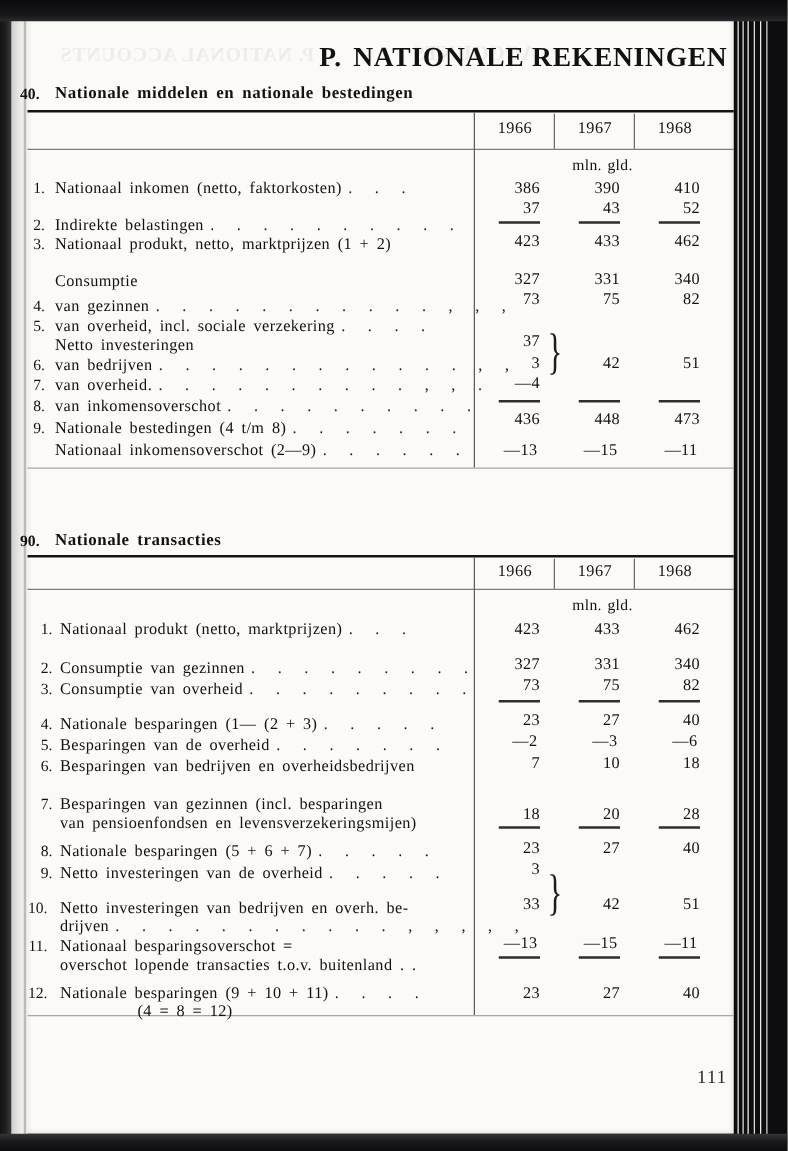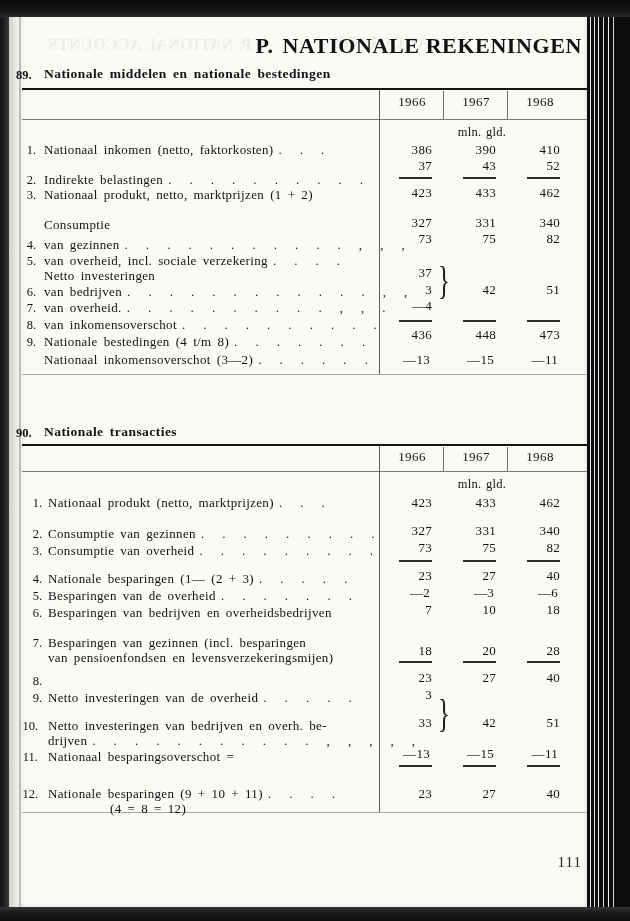--- a/index.html
+++ b/index.html
@@ -95,21 +95,21 @@
   <div class="ghost" style="left:330px;top:33px;font-size:17px;transform:scaleX(-1);">ACCOUNTS</div>
 </div>
 
 <div class="content">
 
   <div class="runhead">
     <span class="pp">P.</span><span>NATIONALE REKENINGEN</span>
   </div>
 
   <div class="sec" style="top:66px;">
-    <span class="num">89.</span>
+    <span class="num">40.</span>
     <span class="ttl">Nationale middelen en nationale bestedingen</span>
   </div>
 
   <div class="rule-thick" style="left:22px;top:88px;width:565px;"></div>
   <div class="rule-thin" style="left:22px;top:119px;width:565px;"></div>
   <div class="rule-bot" style="left:22px;top:374px;width:565px;"></div>
 
   <div class="vrule" style="left:379px;top:90px;height:284px;"></div>
   <div class="vrule-hdr" style="left:443px;top:91px;height:28px;"></div>
   <div class="vrule-hdr" style="left:507px;top:91px;height:28px;"></div>
@@ -143,21 +143,21 @@
 
   <div class="idx" style="left:14px;top:301px;">7.</div>
   <div class="lbl" style="left:44px;top:300px;"><span>van overheid.</span><span class="leader">. . . . . . . . . . , , .</span></div>
 
   <div class="idx" style="left:14px;top:318px;">8.</div>
   <div class="lbl" style="left:44px;top:317px;"><span>van inkomensoverschot</span><span class="leader">. . . . . . . . . .</span></div>
 
   <div class="idx" style="left:14px;top:335px;">9.</div>
   <div class="lbl" style="left:44px;top:334px;"><span>Nationale bestedingen (4 t/m 8)</span><span class="leader">. . . . . . .</span></div>
 
-  <div class="lbl" style="left:44px;top:352px;"><span>Nationaal inkomensoverschot (3—2)</span><span class="leader">. . . . . .</span></div>
+  <div class="lbl" style="left:44px;top:352px;"><span>Nationaal inkomensoverschot (2—9)</span><span class="leader">. . . . . .</span></div>
 
   <div class="val" style="left:392px;top:142px;">386</div>
   <div class="val" style="left:456px;top:142px;">390</div>
   <div class="val" style="left:520px;top:142px;">410</div>
 
   <div class="val" style="left:392px;top:158px;">37</div>
   <div class="val" style="left:456px;top:158px;">43</div>
   <div class="val" style="left:520px;top:158px;">52</div>
 
   <div class="sumrule" style="left:399px;top:177px;"></div>
@@ -260,39 +260,41 @@
   <div class="lbl2" style="left:48px;top:650px;">van pensioenfondsen en levensverzekeringsmijen)</div>
   <div class="val" style="left:392px;top:643px;">18</div>
   <div class="val" style="left:456px;top:643px;">20</div>
   <div class="val" style="left:520px;top:643px;">28</div>
 
   <div class="sumrule" style="left:399px;top:661px;"></div>
   <div class="sumrule" style="left:463px;top:661px;"></div>
   <div class="sumrule" style="left:527px;top:661px;"></div>
 
   <div class="idx" style="left:20px;top:674px;">8.</div>
+  <div class="lbl" style="left:48px;top:673px;"><span>Nationale besparingen (5 + 6 + 7)</span><span class="leader">. . . . .</span></div>
   <div class="val" style="left:392px;top:670px;">23</div>
   <div class="val" style="left:456px;top:670px;">27</div>
   <div class="val" style="left:520px;top:670px;">40</div>
 
   <div class="idx" style="left:20px;top:691px;">9.</div>
   <div class="lbl" style="left:48px;top:690px;"><span>Netto investeringen van de overheid</span><span class="leader">. . . . .</span></div>
   <div class="val" style="left:392px;top:687px;">3</div>
 
   <div class="brace" style="left:438px;top:694px;">}</div>
 
   <div class="idx" style="left:16px;top:719px;">10.</div>
   <div class="lbl" style="left:48px;top:718px;">Netto investeringen van bedrijven en overh. be-</div>
   <div class="lbl2" style="left:48px;top:733px;"><span>drijven</span><span class="leader">. . . . . . . . . . . , , , , ,</span></div>
   <div class="val" style="left:392px;top:715px;">33</div>
   <div class="val" style="left:456px;top:715px;">42</div>
   <div class="val" style="left:520px;top:715px;">51</div>
 
   <div class="idx" style="left:16px;top:750px;">11.</div>
   <div class="lbl" style="left:48px;top:749px;">Nationaal besparingsoverschot =</div>
+  <div class="lbl2" style="left:48px;top:764px;">overschot lopende transacties t.o.v. buitenland .  .</div>
   <div class="val" style="left:390px;top:746px;">—13</div>
   <div class="val" style="left:454px;top:746px;">—15</div>
   <div class="val" style="left:518px;top:746px;">—11</div>
 
   <div class="sumrule" style="left:399px;top:765px;"></div>
   <div class="sumrule" style="left:463px;top:765px;"></div>
   <div class="sumrule" style="left:527px;top:765px;"></div>
 
   <div class="idx" style="left:16px;top:787px;">12.</div>
   <div class="lbl" style="left:48px;top:786px;"><span>Nationale besparingen (9 + 10 + 11)</span><span class="leader">. . . .</span></div>

